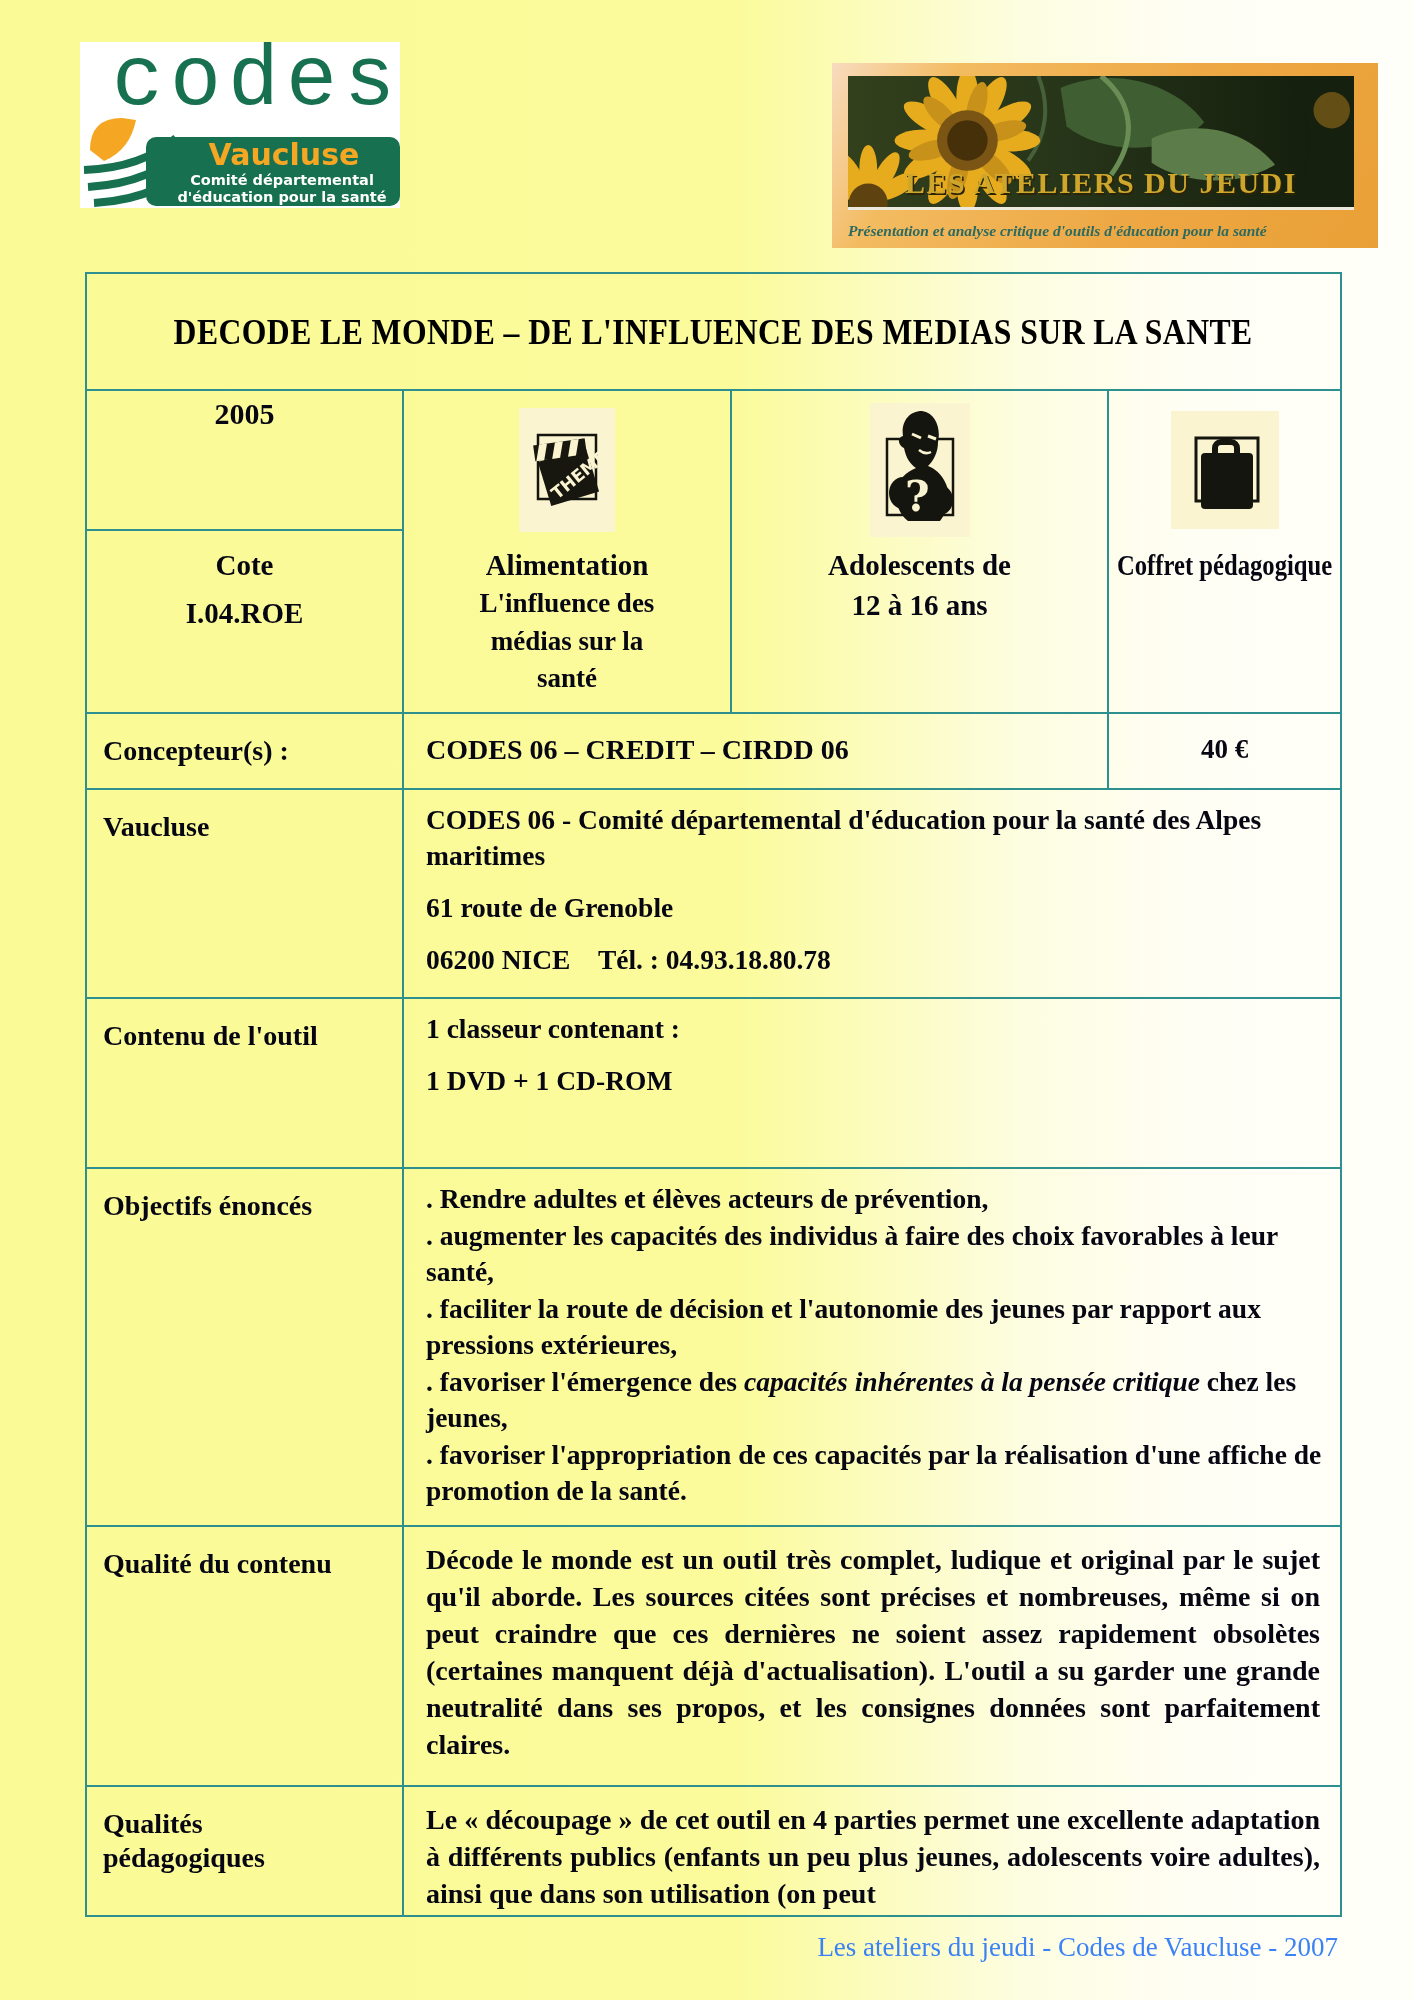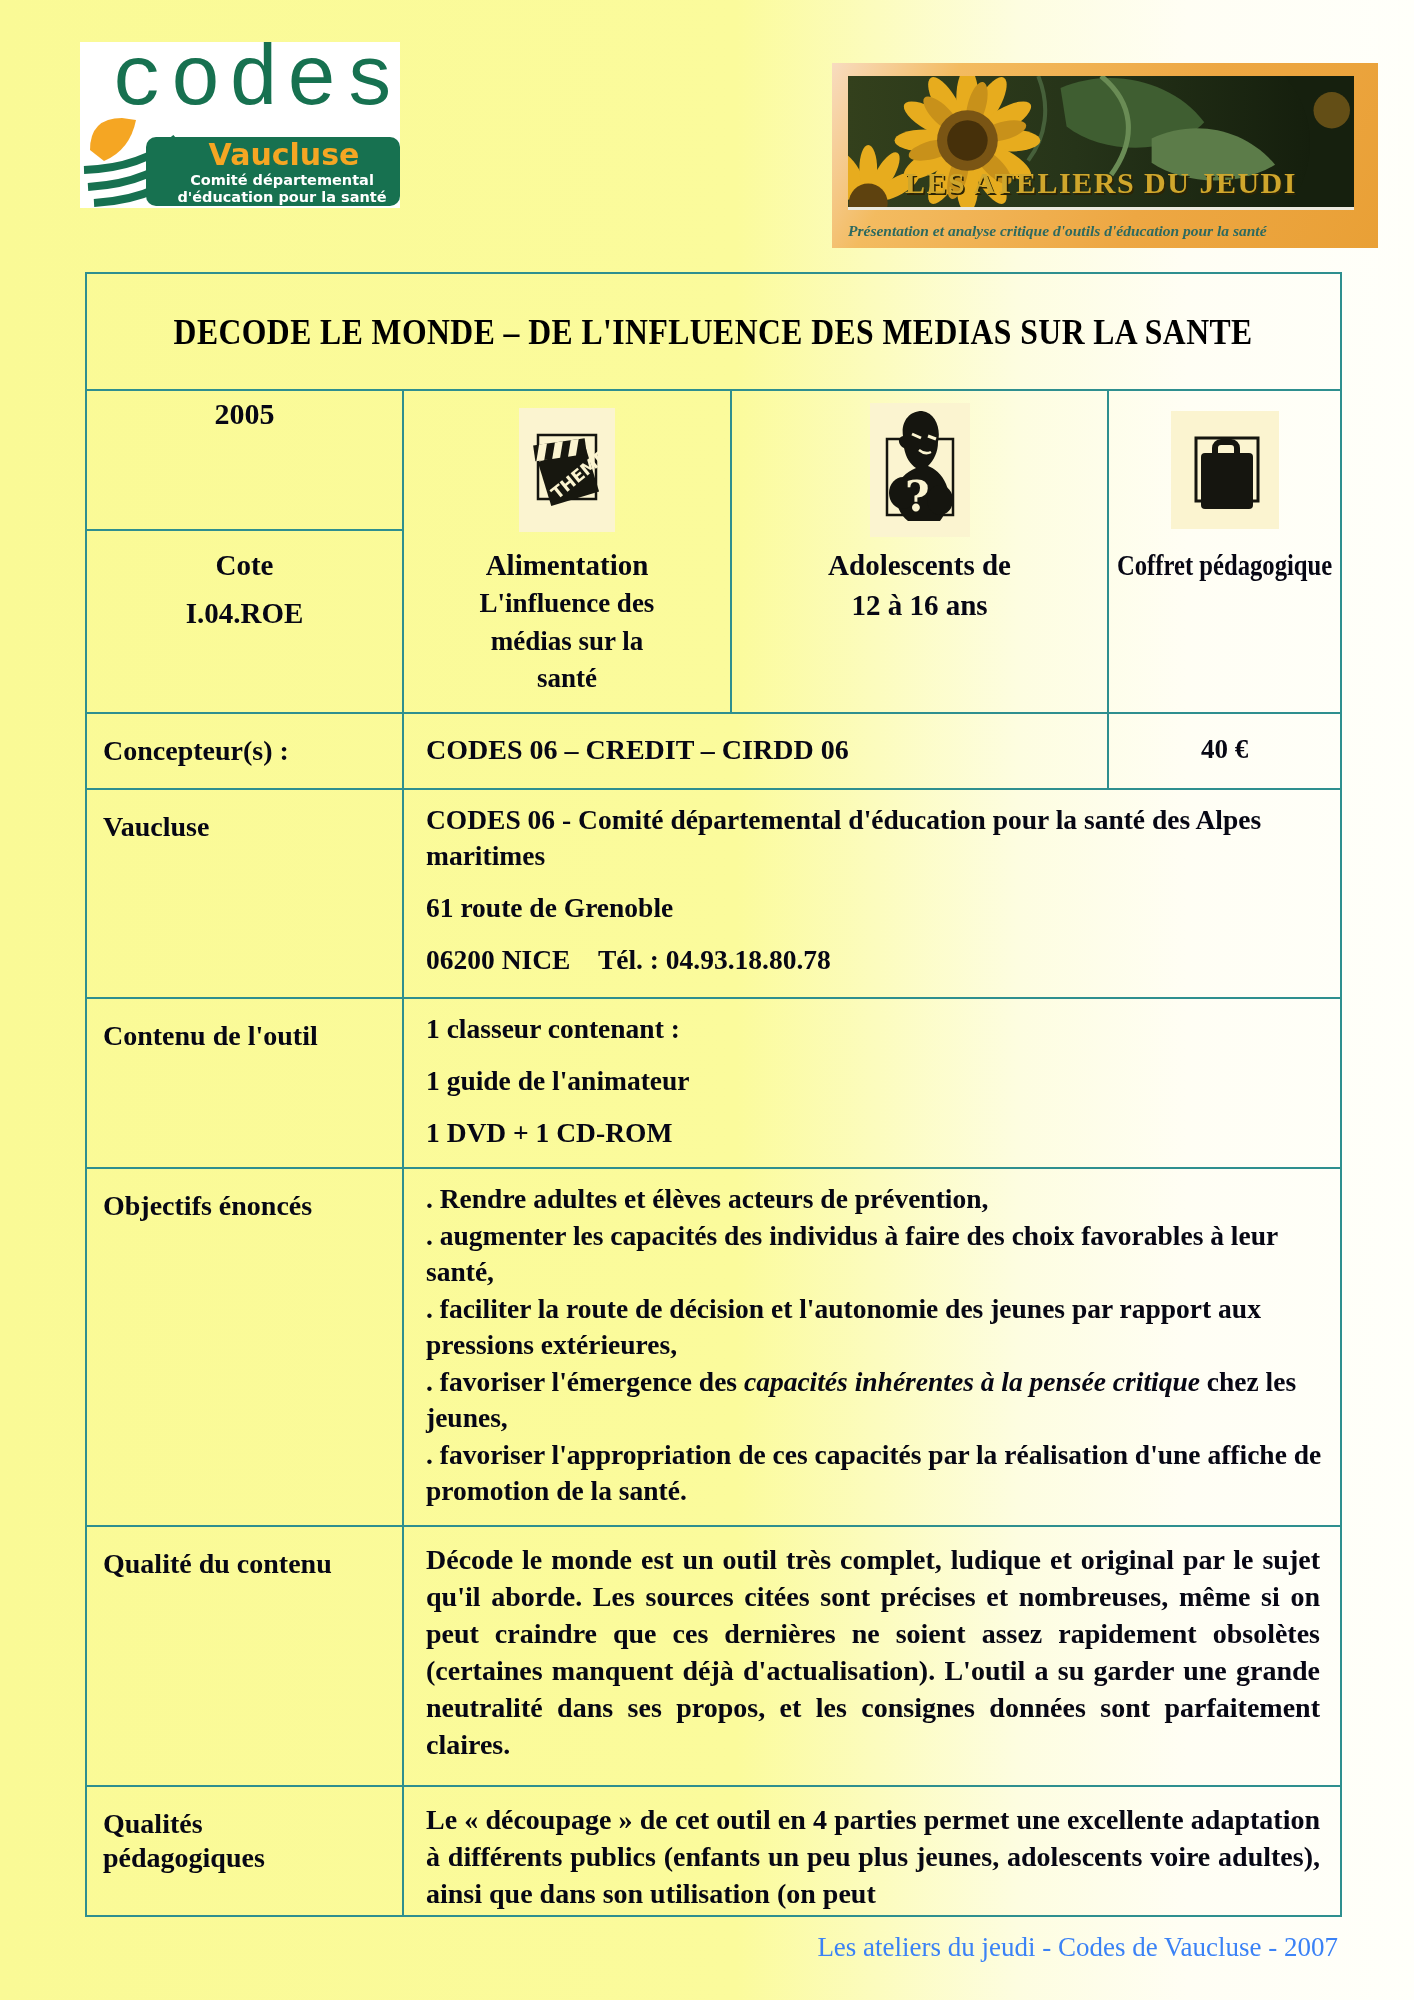--- a/index.html
+++ b/index.html
@@ -209,21 +209,20 @@
   <div class="cell t-diff-l bt lbl">Vaucluse</div>
   <div class="cell t-diff-v bt bl val">
     <p class="para">CODES 06 - Comité départemental d'éducation pour la santé des Alpes maritimes</p>
     <p class="para">61 route de Grenoble</p>
     <p class="para">06200 NICE&nbsp;&nbsp;&nbsp;&nbsp;Tél. : 04.93.18.80.78</p>
   </div>
 
   <div class="cell t-cont-l bt lbl">Contenu de l'outil</div>
   <div class="cell t-cont-v bt bl val">
     <p class="para">1 classeur contenant :</p>
-    <p class="para">1 guide de l'animateur</p>
     <p class="para">1 DVD + 1 CD-ROM</p>
   </div>
 
   <div class="cell t-obj-l bt lbl">Objectifs énoncés</div>
   <div class="cell t-obj-v bt bl">
     <p class="obj">. Rendre adultes et élèves acteurs de prévention,</p>
     <p class="obj">. augmenter les capacités des individus à faire des choix favorables à leur santé,</p>
     <p class="obj">. faciliter la route de décision et l'autonomie des jeunes par rapport aux pressions extérieures,</p>
     <p class="obj"><span>. favoriser l'émergence des </span><span class="it">capacités inhérentes à la pensée critique</span><span> chez les jeunes,</span></p>
     <p class="obj">. favoriser l'appropriation de ces capacités par la réalisation d'une affiche de promotion de la santé.</p>

